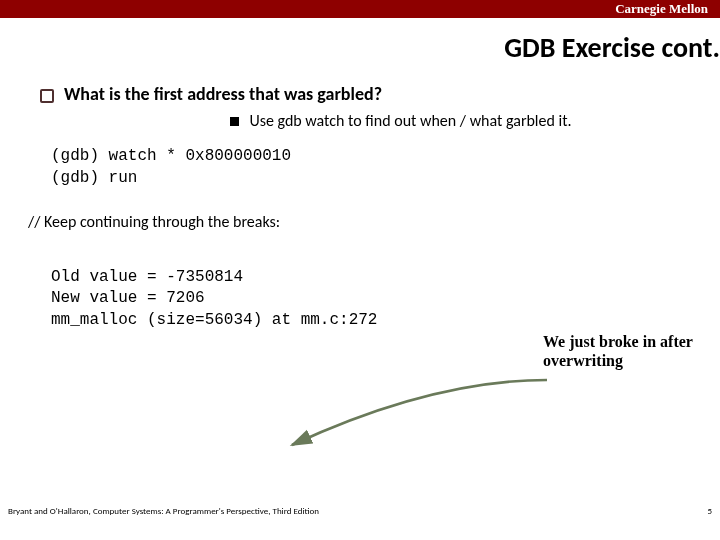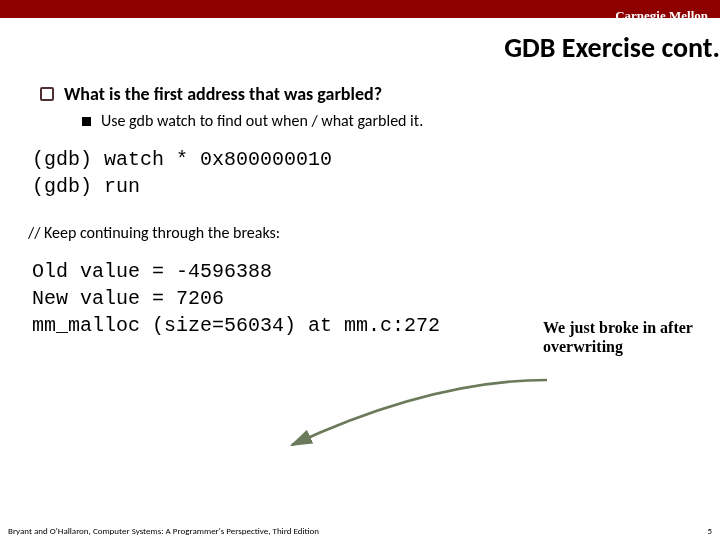--- a/index.html
+++ b/index.html
@@ -13,101 +13,102 @@
   }
   .header-stripe {
     width: 100%;
     height: 18px;
     background: #8e0000;
     position: relative;
   }
   .brand {
     position: absolute;
     right: 12px;
-    top: 7px;
+    top: 0;
     color: #fff;
     font-family: "Times New Roman", serif;
     font-weight: bold;
     font-size: 13px;
     line-height: 18px;
   }
   .title {
     font-size: 28px;
     font-weight: bold;
     margin: 12px 0 18px 28px;
     color: #000;
     text-align: right;
   }
   .bullet-l1 {
     display: flex;
-    align-items: flex-start;
+    align-items: center;
     margin-left: 40px;
     margin-bottom: 6px;
     font-size: 18px;
     font-weight: bold;
   }
   .bullet-l1 .mark {
     width: 14px; height: 14px;
     border: 2px solid #4f2f2f;
     border-radius: 2px;
     margin-right: 10px;
     margin-top: 4px;
     flex-shrink: 0;
   }
   .bullet-l2 {
     display: flex;
     align-items: flex-start;
     margin-left: 82px;
     margin-bottom: 16px;
     font-size: 16px;
+    justify-content: center;
   }
   .bullet-l2 .mark {
     width: 9px; height: 9px;
     background: #000;
     margin-right: 10px;
     margin-top: 6px;
     flex-shrink: 0;
   }
   .code-block {
-    margin-left: 32px;
+    margin-left: 51px;
     font-family: "Courier New", monospace;
-    font-size: 20px;
+    font-size: 16px;
     line-height: 1.35;
     margin-bottom: 22px;
     white-space: pre;
   }
   .comment-block {
     margin-left: 28px;
     font-size: 16px;
     line-height: 1.35;
-    margin-bottom: 14px;
+    margin-bottom: 34px;
   }
   .comment-block .mono {
     font-family: "Courier New", monospace;
     font-size: 15px;
   }
   .callout {
     position: absolute;
     right: 22px;
-    top: 318px;
+    top: 332px;
     width: 155px;
     font-family: "Times New Roman", serif;
     font-weight: bold;
     font-size: 16px;
     line-height: 1.2;
   }
   .arrow-svg {
     position: absolute;
     left: 272px;
     top: 375px;
     pointer-events: none;
   }
   .footer {
     position: absolute;
-    bottom: 4px;
+    bottom: 24px;
     left: 8px;
     right: 8px;
     font-size: 9px;
     color: #000;
     display: flex;
     justify-content: space-between;
   }
 </style>
 </head>
 <body>
@@ -139,20 +140,20 @@
 
 <svg class="arrow-svg" width="290" height="90">
   <defs>
     <marker id="ah" markerWidth="10" markerHeight="10" refX="8" refY="3" orient="auto">
       <path d="M0,0 L9,3 L0,6 Z" fill="#6a7a5a"></path>
     </marker>
   </defs>
   <path d="M 275 5 Q 160 5, 20 70" stroke="#6a7a5a" stroke-width="2.5" fill="none" marker-end="url(#ah)"></path>
 </svg>
 
-<div class="code-block"><span>Old value = -4596388</span>
+<div class="code-block"><span>Old value = -7350814</span>
 <span>New value = 7206</span>
 <span>mm_malloc (size=56034) at mm.c:272</span></div>
 
 <div class="footer">
   <span>Bryant and O'Hallaron, Computer Systems: A Programmer's Perspective, Third Edition</span>
   <span>5</span>
 </div>
 
 </body></html>

